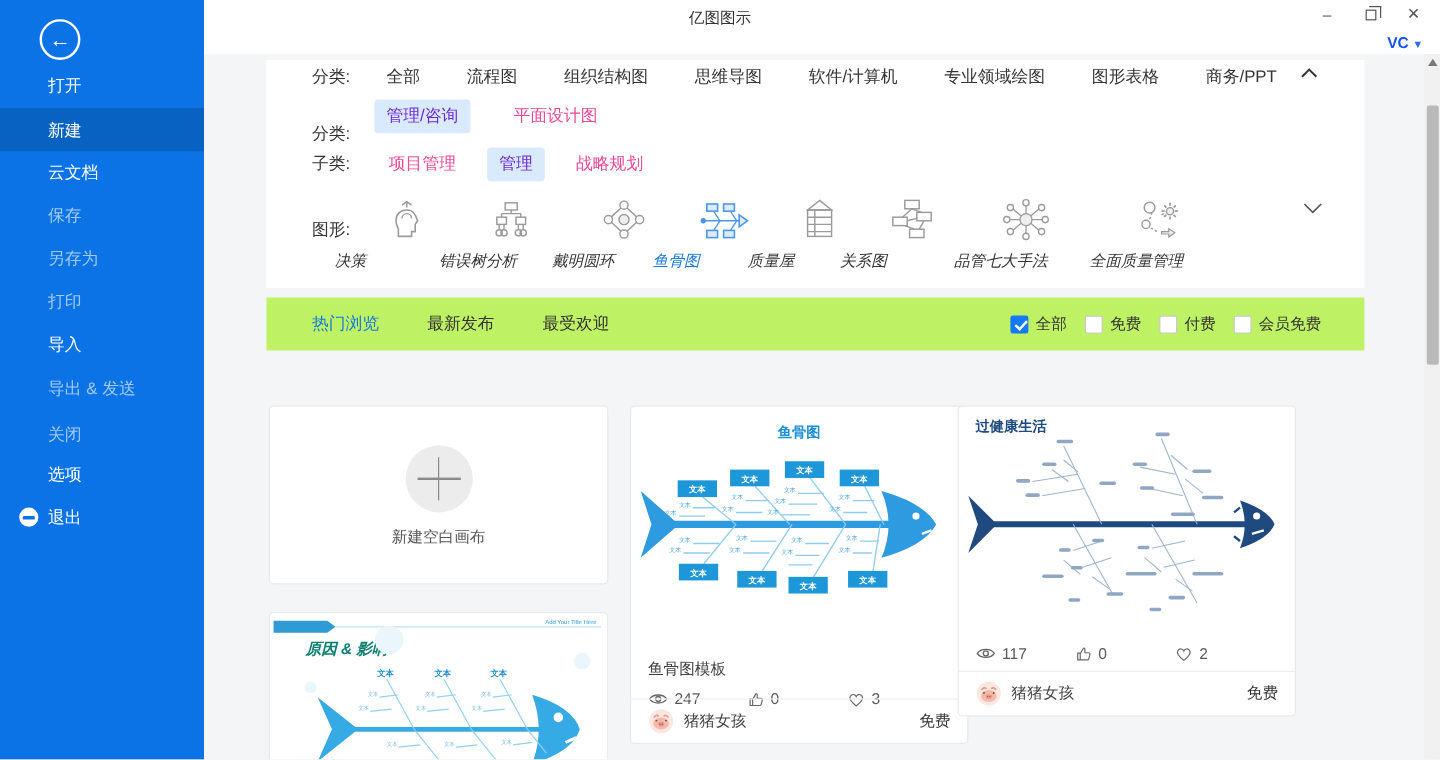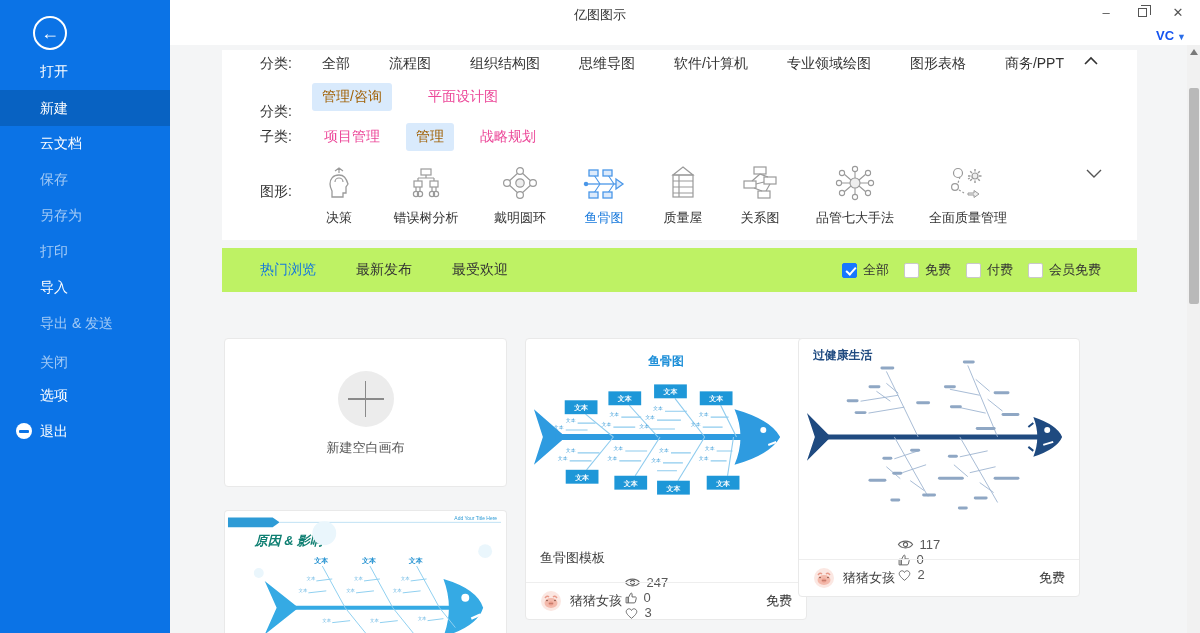--- a/index.html
+++ b/index.html
@@ -27,24 +27,24 @@
   .account .caret { font-size:9px; color:#2a6de8; margin-left:3px; }
 
   
   .filter-panel { position:absolute; left:222px; top:50px; width:915px; height:190px; background:#fff; }
   .frow { position:absolute; left:0; width:100%; display:flex; align-items:center; }
   .flabel { position:absolute; left:38px; color:#333; font-size:14px; }
   .fitems { position:absolute; left:100px; display:flex; gap:39px; }
   .fitem { color:#333; font-size:14px; cursor:pointer; white-space:nowrap; }
   .chip-row { position:absolute; left:90px; display:flex; gap:26px; align-items:center; }
   .chip { padding:5px 10px; border-radius:3px; color:#ec4899; font-size:14px; cursor:pointer; }
-  .chip.active { background:#d9eafc; color:#a16207; }
+  .chip.active { background:#d9eafc; color:#6d28d9; }
   .collapse-btn { position:absolute; right:38px; cursor:pointer; }
 
-  .shape-item { position:absolute; top:115px; width:120px; text-align:center; cursor:pointer; transform:translateX(-50%); }
+  .shape-item { position:absolute; top:115px; width:120px; text-align:left; cursor:pointer; transform:translateX(-50%);font-style:italic; }
   .shape-icon { height:36px; display:flex; align-items:flex-end; justify-content:center; }
   .shape-label { margin-top:8px; font-size:13px; color:#333; white-space:nowrap; }
   .shape-item.active .shape-label { color:#1678dc; }
 
   
   .tabbar { position:absolute; left:222px; top:248px; width:915px; height:44px; background:#bef264; display:flex; align-items:center; }
   .tabs { position:absolute; left:38px; display:flex; gap:40px; }
   .tab { font-size:14px; color:#333; cursor:pointer; }
   .tab.active { color:#1678dc; }
   .cb-group { position:absolute; right:36px; display:flex; gap:15px; align-items:center; }
@@ -61,21 +61,21 @@
   .plus-circle::before { content:""; position:absolute; width:36px; height:1.5px; background:#8a8a8a; }
   .plus-circle::after { content:""; position:absolute; width:1.5px; height:36px; background:#8a8a8a; }
   .blank-label { position:absolute; left:0; right:0; top:100px; text-align:center; color:#555; font-size:13px; }
 
   .card-t1 { left:525px; top:338px; width:282px; height:282px; }
   .card-t2 { left:798px; top:338px; width:282px; height:259px; }
   .card-t3 { left:224px; top:510px; width:283px; height:123px; border-bottom:none; border-radius:4px 4px 0 0; }
   .preview { position:relative; width:100%; cursor:pointer; }
   .meta { padding:8px 14px 0 14px; }
   .meta-title { font-size:13px; color:#404040; }
-  .stats { display:flex; align-items:center; gap:0; margin-top:8px; color:#595959; font-size:13px;flex-direction:column; }
+  .stats { display:flex; align-items:center; gap:0; margin-top:8px; color:#595959; font-size:13px; }
   .stat { display:flex; align-items:center; gap:5px; width:33%; }
   .stat svg { display:block; }
   .card-footer { position:absolute; left:0; right:0; bottom:0; height:37px; border-top:1px solid #eeeeee; display:flex; align-items:center; padding:0 14px; }
   .author { display:flex; align-items:center; gap:8px; color:#404040; font-size:13px; }
   .price { margin-left:auto; color:#333; font-size:13px; }
 
   
   .scrollbar { position:absolute; right:0; top:45px; width:13px; height:588px; background:#f1f1f1; }
   .scroll-up { position:absolute; top:4px; left:50%; transform:translateX(-50%); width:0; height:0; border-left:4px solid transparent; border-right:4px solid transparent; border-bottom:6px solid #7a7a7a; cursor:pointer; }
   .scroll-thumb { position:absolute; top:43px; left:1.5px; width:10px; height:216px; background:#b9b9b9; border-radius:2px; cursor:pointer; }

